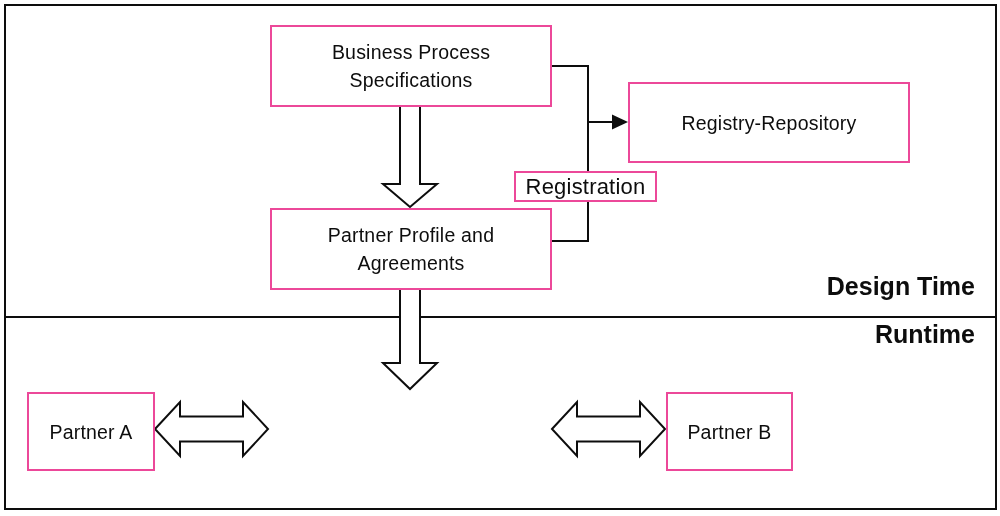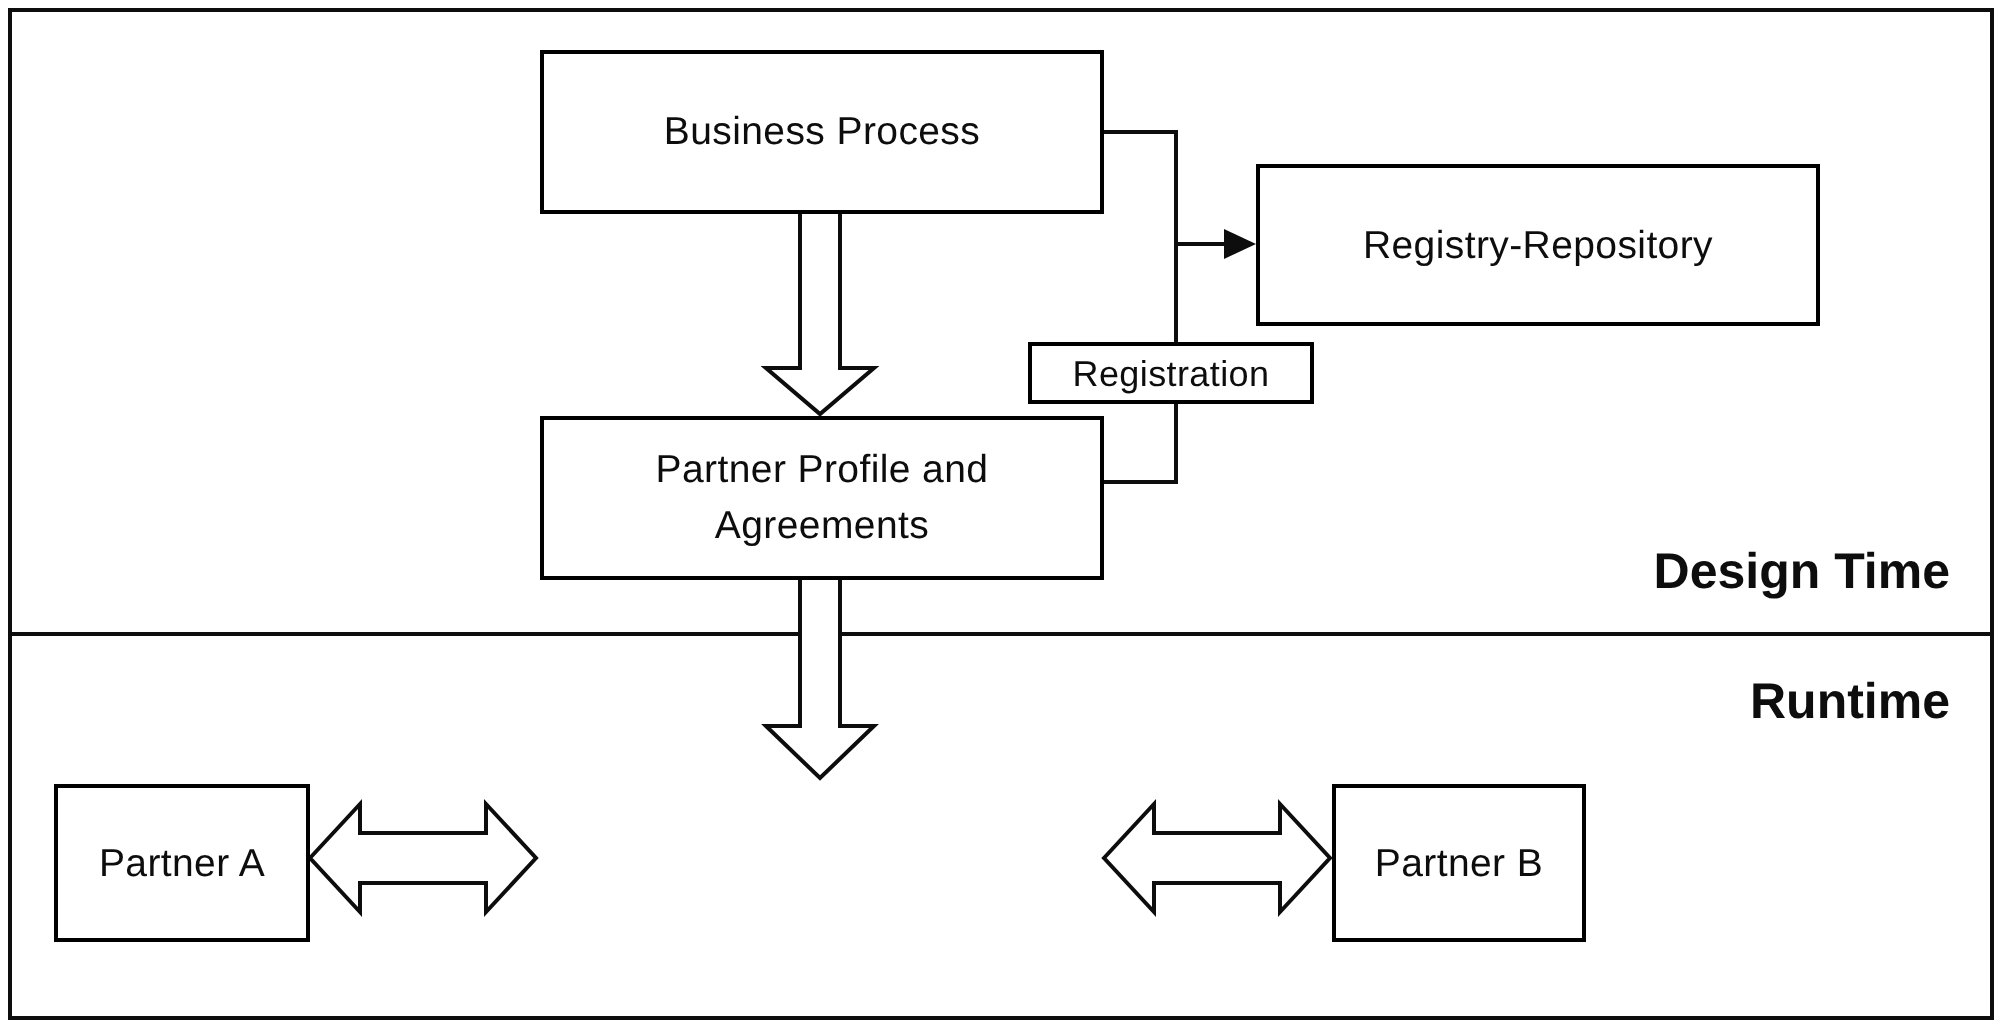--- a/index.html
+++ b/index.html
@@ -20,52 +20,52 @@
     position: absolute;
     left: 0;
     top: 0;
     width: 1000px;
     height: 516px;
   }
   .box {
     position: absolute;
     box-sizing: border-box;
     background: #ffffff;
-    border: 2px solid #000000;
+    border: 2px solid #ec4899;
     display: flex;
     flex-direction: column;
     align-items: center;
     justify-content: center;
     text-align: center;
     font-size: 19.5px;
     line-height: 28px;
     letter-spacing: 0.2px;
   }
   .box span { display: block; }
   .box.business   { left: 270px; top: 25px;  width: 282px; height: 82px; }
   .box.registry   { left: 628px; top: 82px;  width: 282px; height: 81px; align-items: center; }
   .box.profile    { left: 270px; top: 208px; width: 282px; height: 82px; }
   .box.partner-a  { left: 27px;  top: 392px; width: 128px; height: 79px; }
   .box.messaging  { left: 270px; top: 391px; width: 281px; height: 82px; }
   .box.partner-b  { left: 666px; top: 392px; width: 127px; height: 79px; align-items: center; }
   .box.registration {
     left: 514px; top: 171px; width: 143px; height: 31px;
-    font-size: 18px; line-height: 20px;
+    font-size: 22px; line-height: 20px;
   }
   .region-label {
     position: absolute;
     right: 25px;
     width: 320px;
     text-align: right;
     font-size: 25px;
     font-weight: bold;
     letter-spacing: 0px;
   }
   .region-label.design { top: 272px; text-align: right; }
-  .region-label.runtime { top: 337px; }
+  .region-label.runtime { top: 320px; }
 </style>
 </head>
 <body>
 
 <div class="canvas">
 
   <svg class="layer" viewBox="0 0 1000 516" xmlns="http://www.w3.org/2000/svg">
 
     <rect x="5" y="5" width="991" height="504" fill="none" stroke="#0d0d0d" stroke-width="2"></rect>
 
@@ -80,20 +80,21 @@
 
     <polygon points="400,289 400,363 383,363 410,389 437,363 420,363 420,289" fill="#ffffff" stroke="#0d0d0d" stroke-width="2"></polygon>
 
     <polygon points="155,429 180,402 180,416.5 243,416.5 243,402 268,429 243,456 243,441.5 180,441.5 180,456" fill="#ffffff" stroke="#0d0d0d" stroke-width="2"></polygon>
 
     <polygon points="552,429 577,402 577,416.5 640,416.5 640,402 665,429 640,456 640,441.5 577,441.5 577,456" fill="#ffffff" stroke="#0d0d0d" stroke-width="2"></polygon>
   </svg>
 
   <div class="box business">
     <span>Business Process</span>
+    <span>Specifications</span>
   </div>
 
   <div class="box registry">
     <span>Registry-Repository</span>
   </div>
 
   <div class="box registration">
     <span>Registration</span>
   </div>
 

